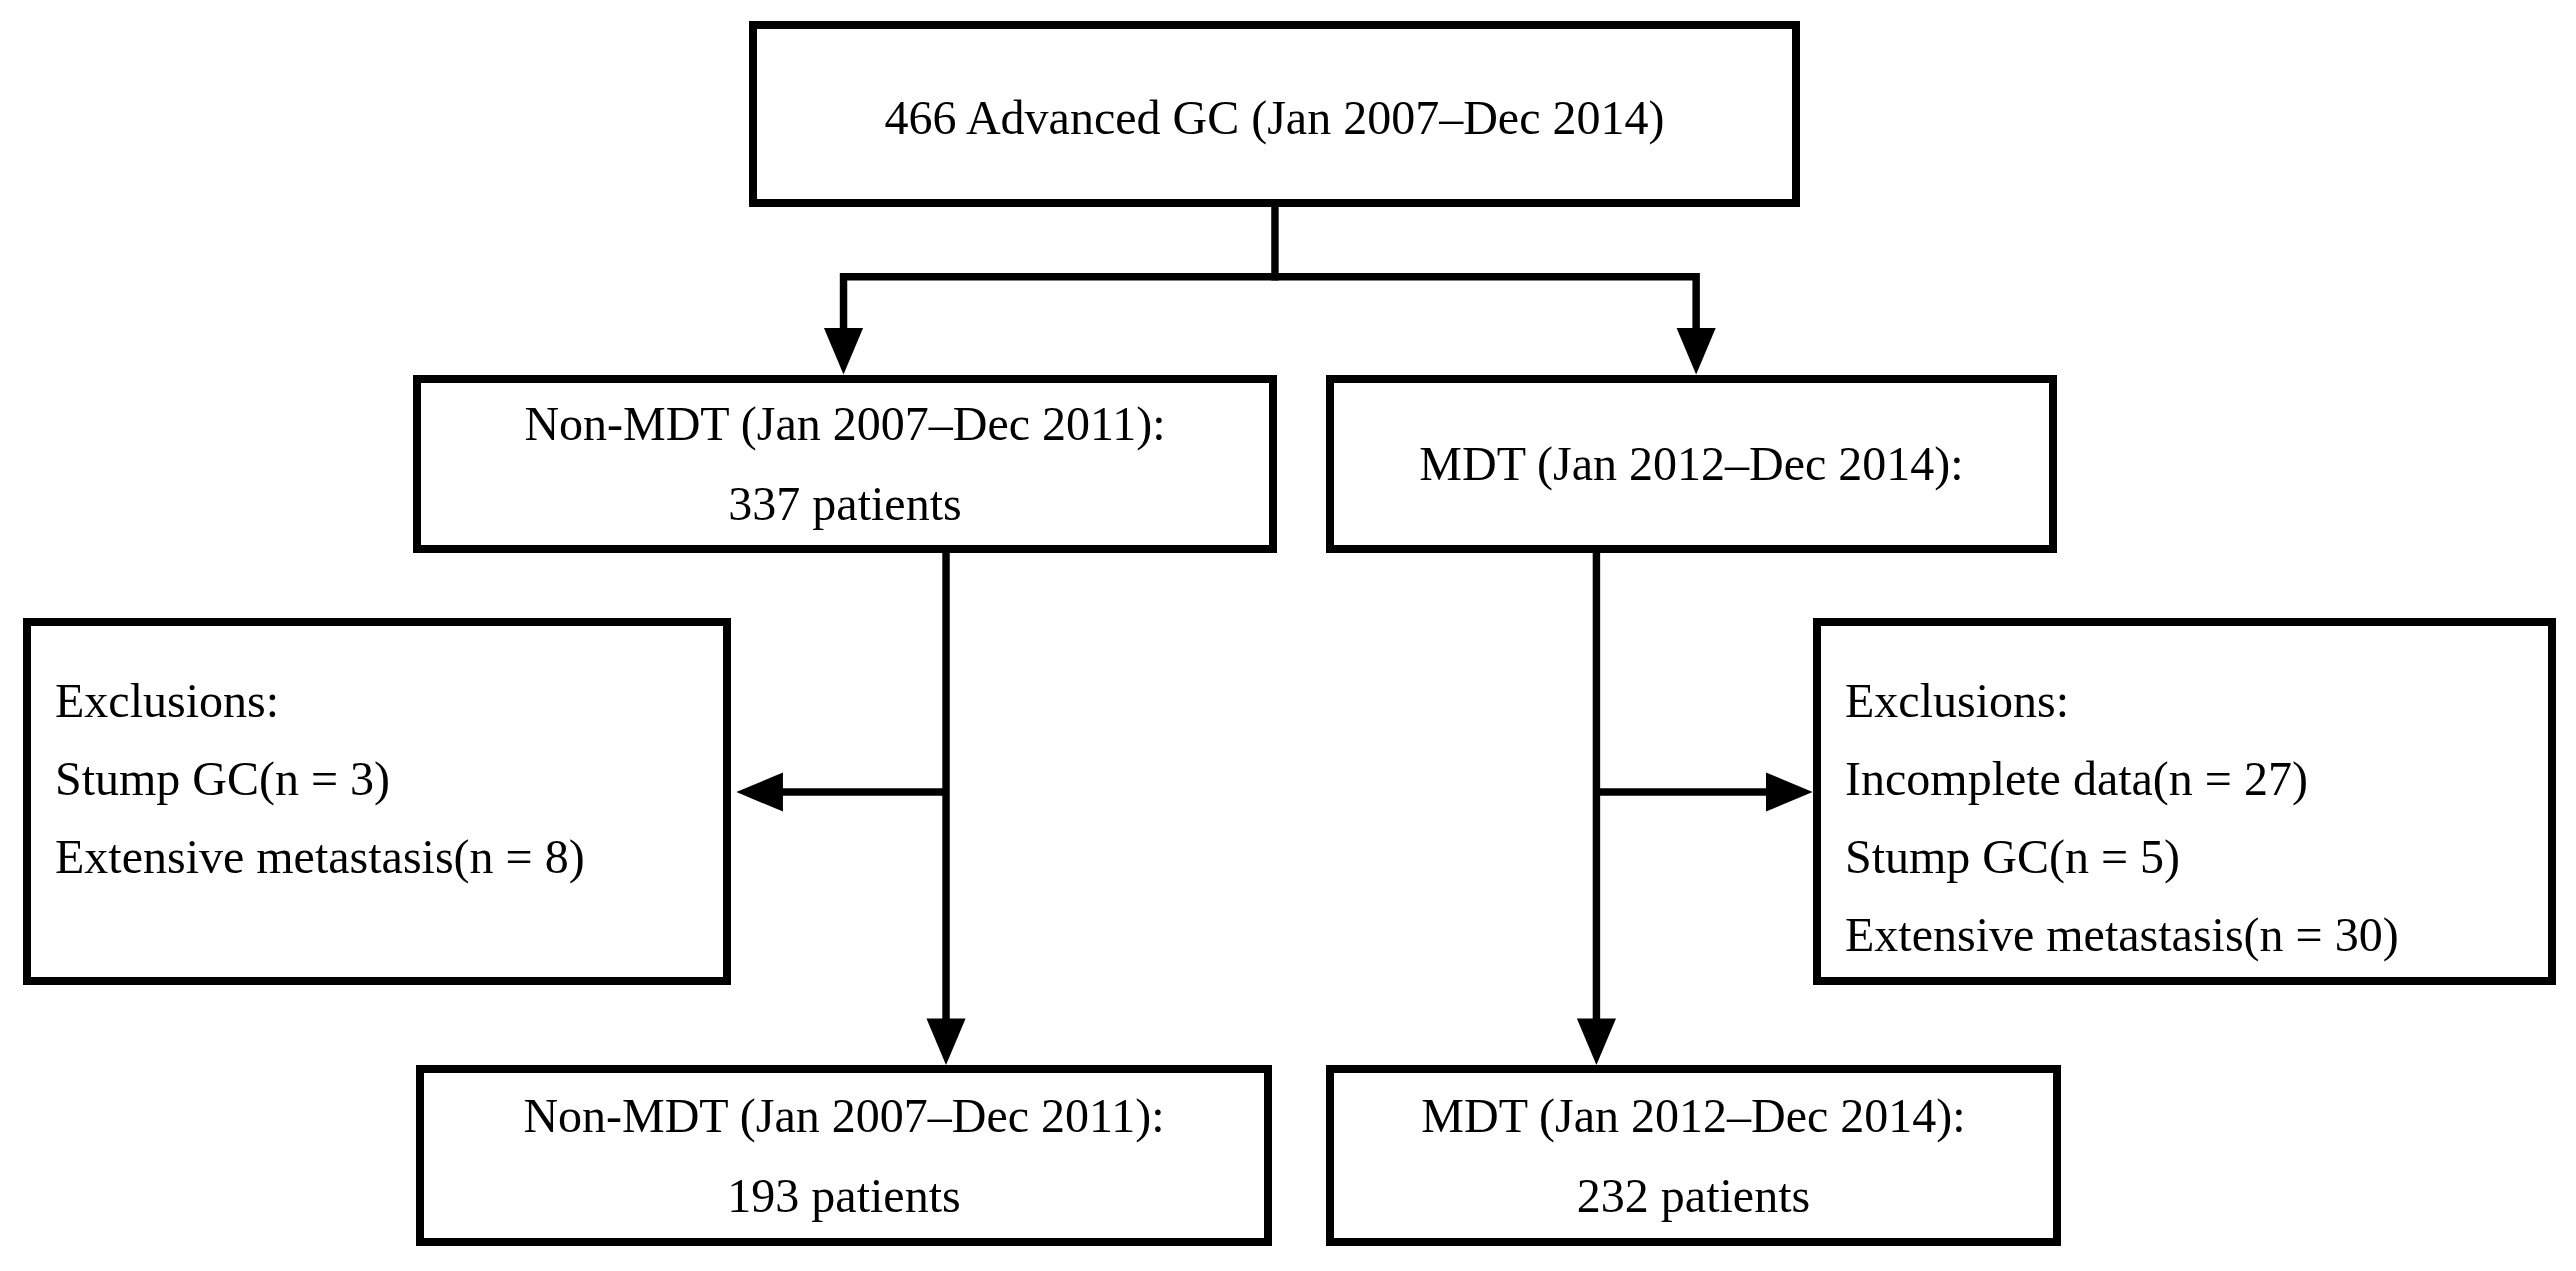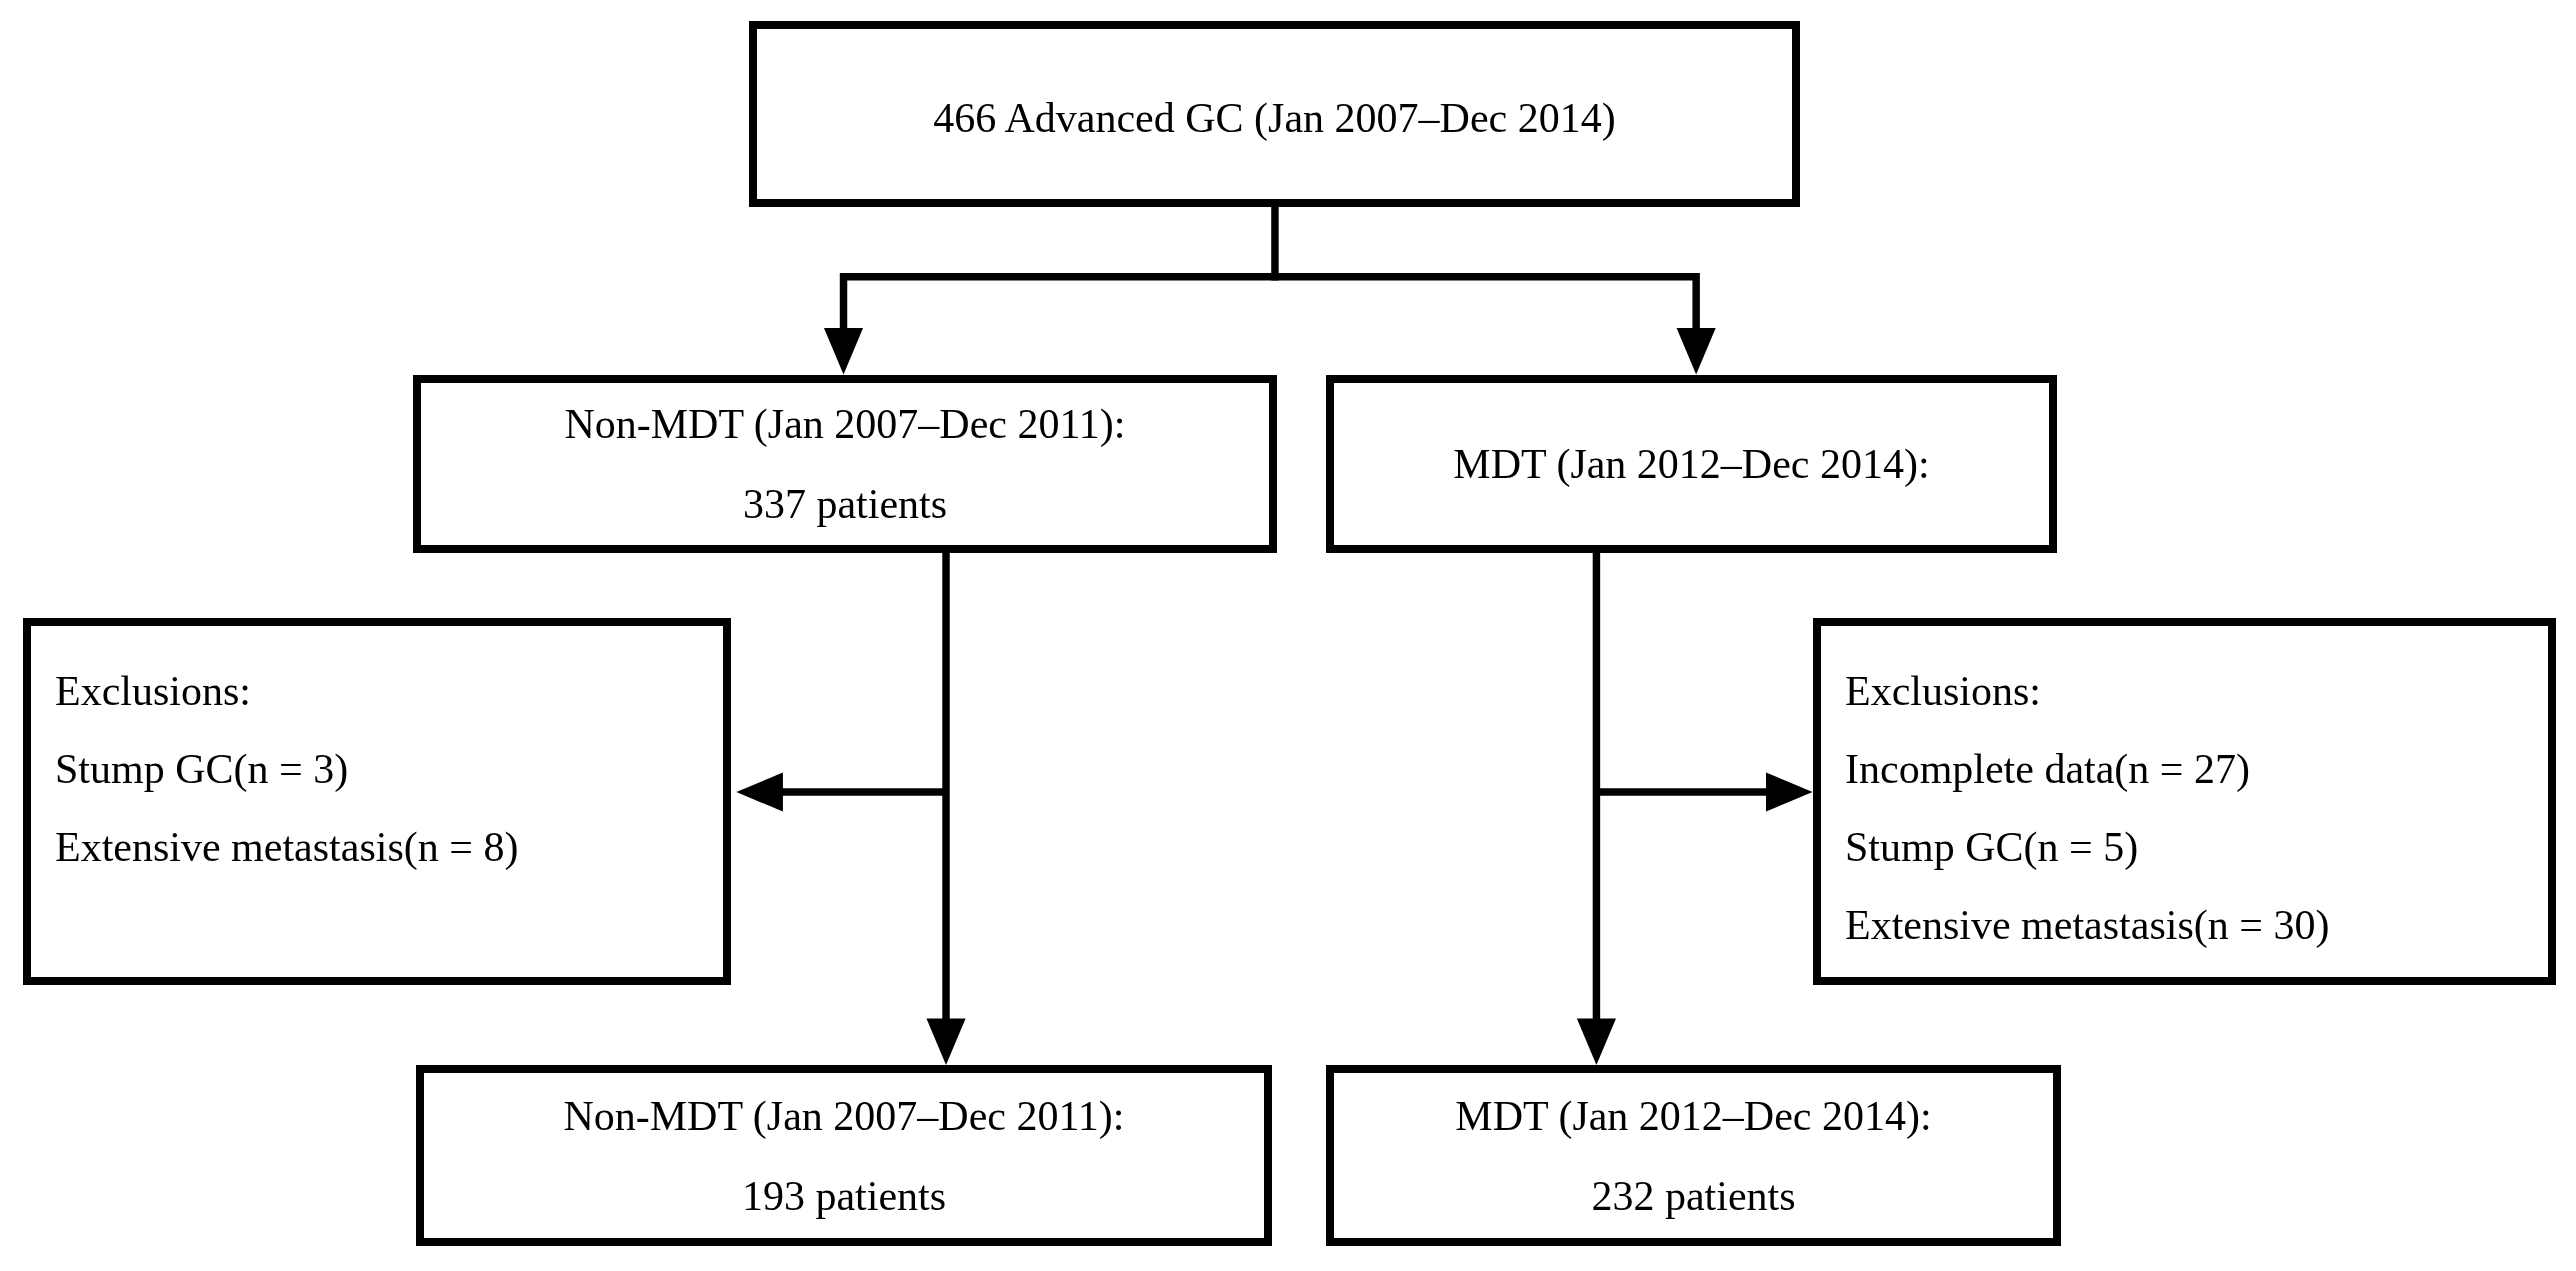--- a/index.html
+++ b/index.html
@@ -26,36 +26,36 @@
   .node {
     position: absolute;
     box-sizing: border-box;
     background: #ffffff;
     border: 8.4px solid #000000;
     display: flex;
     flex-direction: column;
     align-items: center;
     justify-content: center;
     text-align: center;
-    font-size: 42px;
+    font-size: 48px;
     line-height: 80px;
     white-space: nowrap;
   }
   .node-total        { left: 749px;  top: 20.5px;   width: 1051px; height: 186px; padding-top: 9.3px; }
   .node-nonmdt       { left: 413px;  top: 375px;  width: 864px;  height: 178px; }
   .node-mdt          { left: 1326px; top: 375px;  width: 731px;  height: 178px; }
   .node-excl-left    { left: 23px;   top: 618px;  width: 708px;  height: 367px; }
   .node-excl-right   { left: 1813px; top: 618px;  width: 743px;  height: 367px; }
   .node-nonmdt-final { left: 416px;  top: 1065px; width: 856px;  height: 181px; }
   .node-mdt-final    { left: 1326px; top: 1065px; width: 735px;  height: 181px; }
   .node.exclusion {
     align-items: flex-start;
     justify-content: flex-start;
     text-align: left;
-    padding: 26px 0 0 24px;
+    padding: 36px 0 0 24px;
     line-height: 78px;
     overflow: visible;
   }
   .line { fill: none; stroke: #000000; stroke-width: 8px; stroke-linejoin: miter; }
   .arrowhead { fill: #000000; stroke: none; }
 </style>
 </head>
 <body>
 
 <div class="stage">

